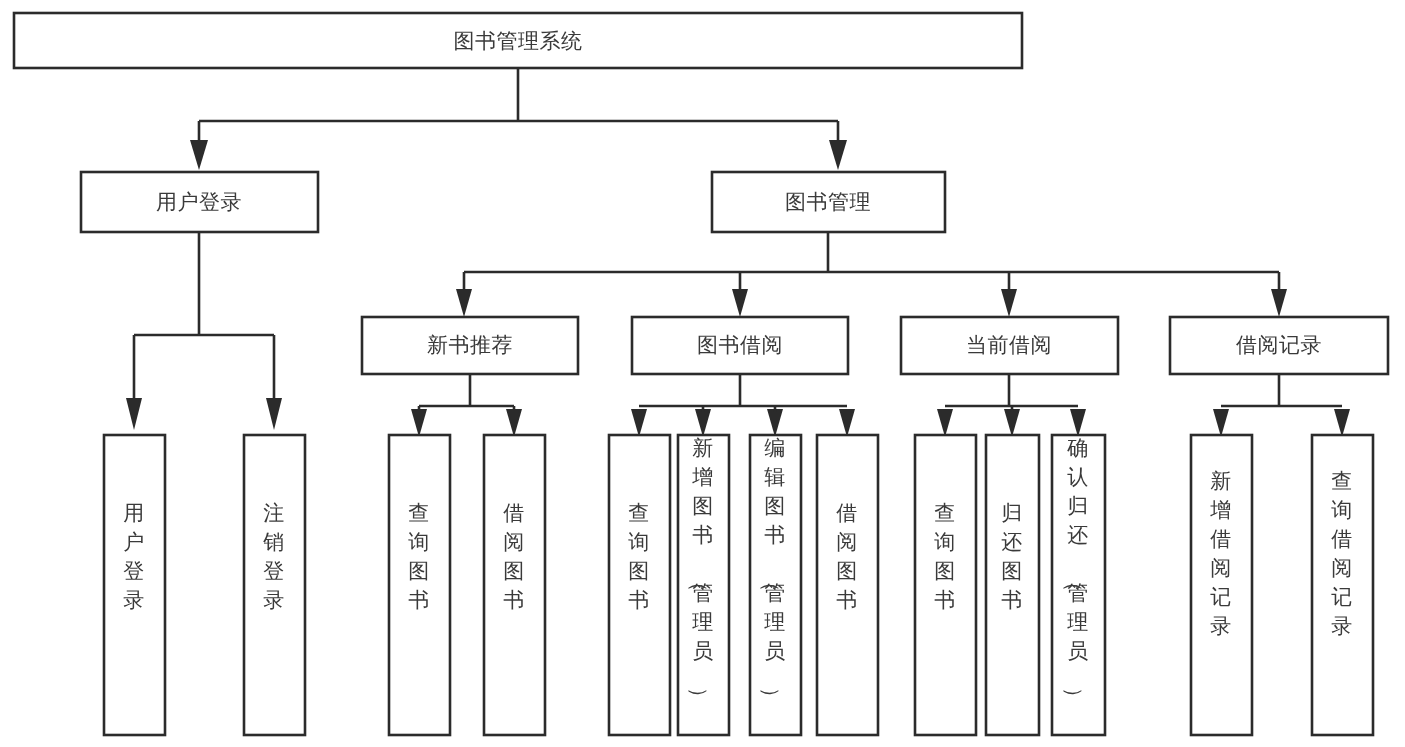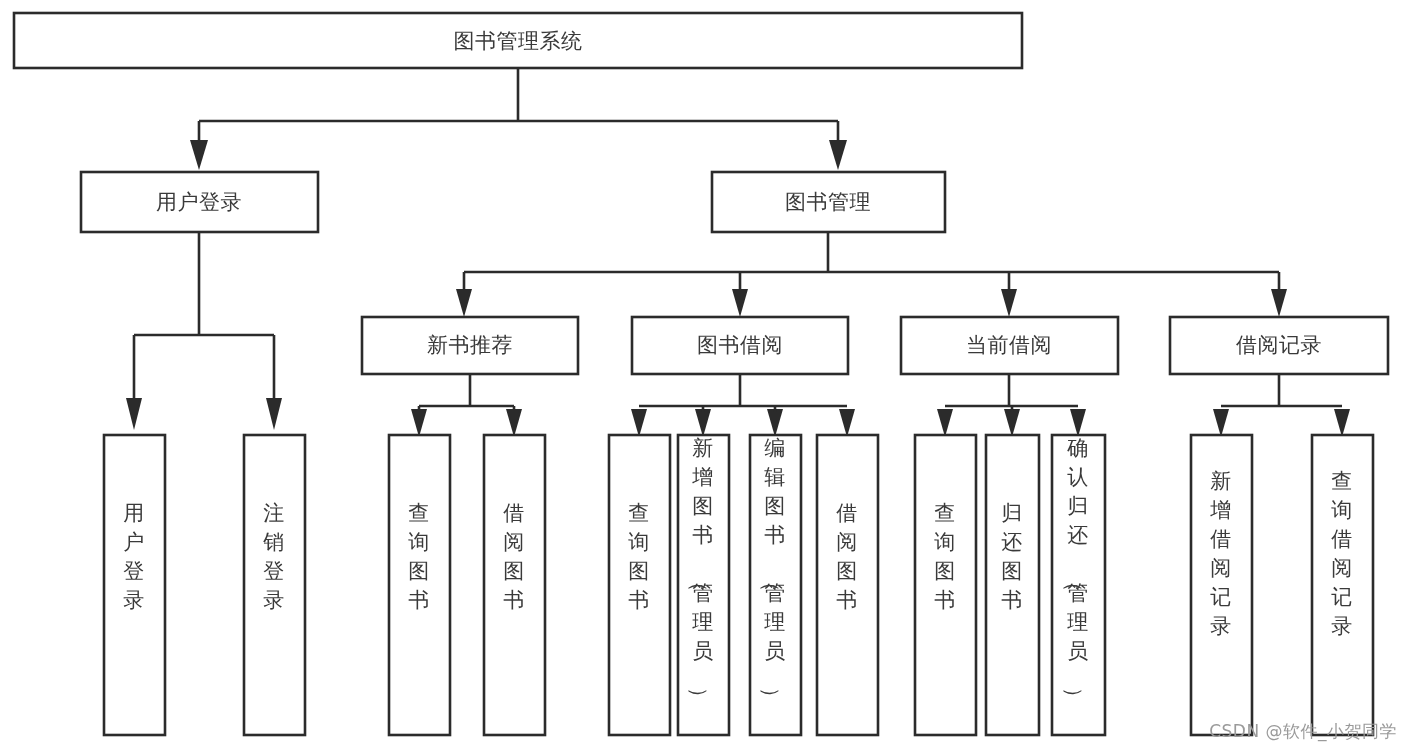--- a/index.html
+++ b/index.html
@@ -232,15 +232,14 @@
       <text class="node-label-vert vtext" x="1221" y="488"><tspan x="1221" dy="0">新</tspan><tspan x="1221" dy="29">增</tspan><tspan x="1221" dy="29">借</tspan><tspan x="1221" dy="29">阅</tspan><tspan x="1221" dy="29">记</tspan><tspan x="1221" dy="29">录</tspan></text>
     </g>
 
     <g>
       <rect class="node-box-leaf" x="1312" y="435" width="61" height="300"></rect>
       <text class="node-label-vert vtext" x="1342" y="488"><tspan x="1342" dy="0">查</tspan><tspan x="1342" dy="29">询</tspan><tspan x="1342" dy="29">借</tspan><tspan x="1342" dy="29">阅</tspan><tspan x="1342" dy="29">记</tspan><tspan x="1342" dy="29">录</tspan></text>
     </g>
 
   </svg>
 
-  <div class="watermark">CSDN @软件_小贺同学</div>
 
 </div>
 
 </body></html>

